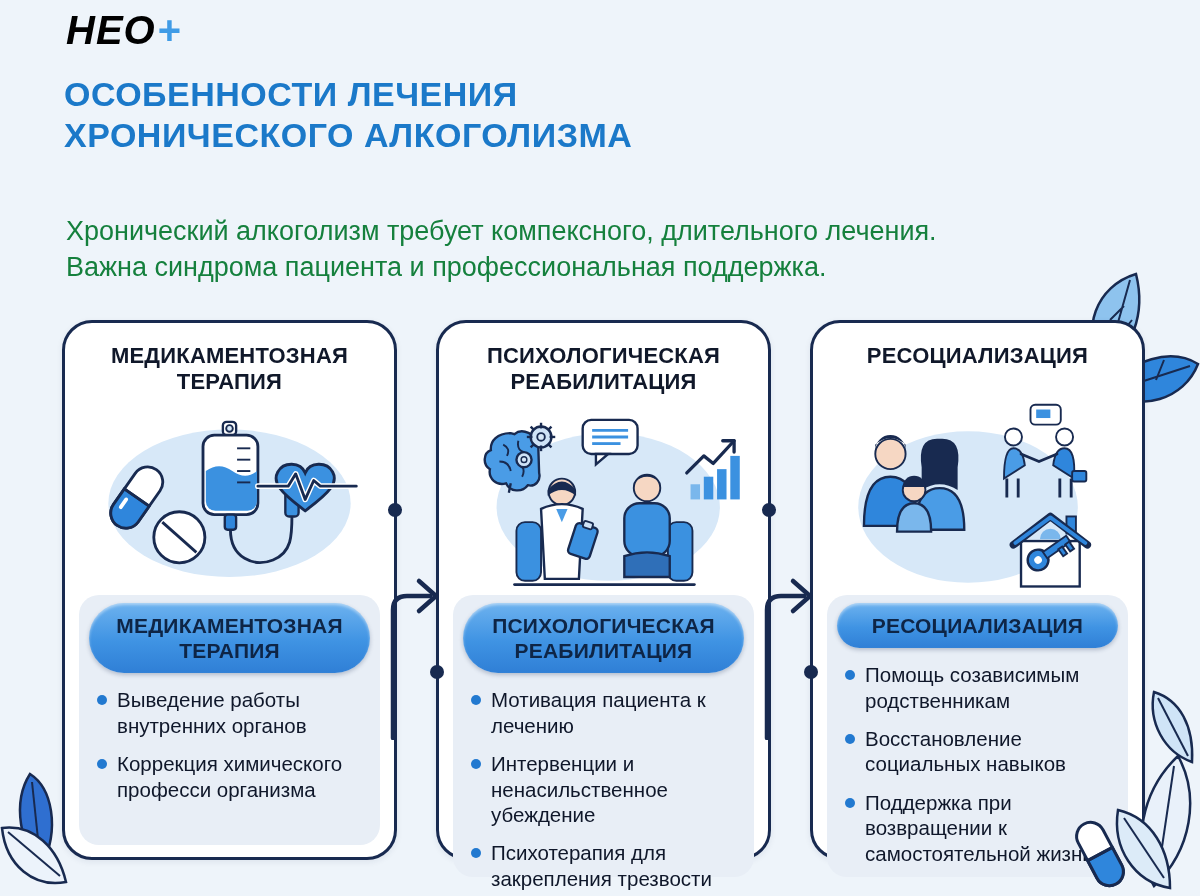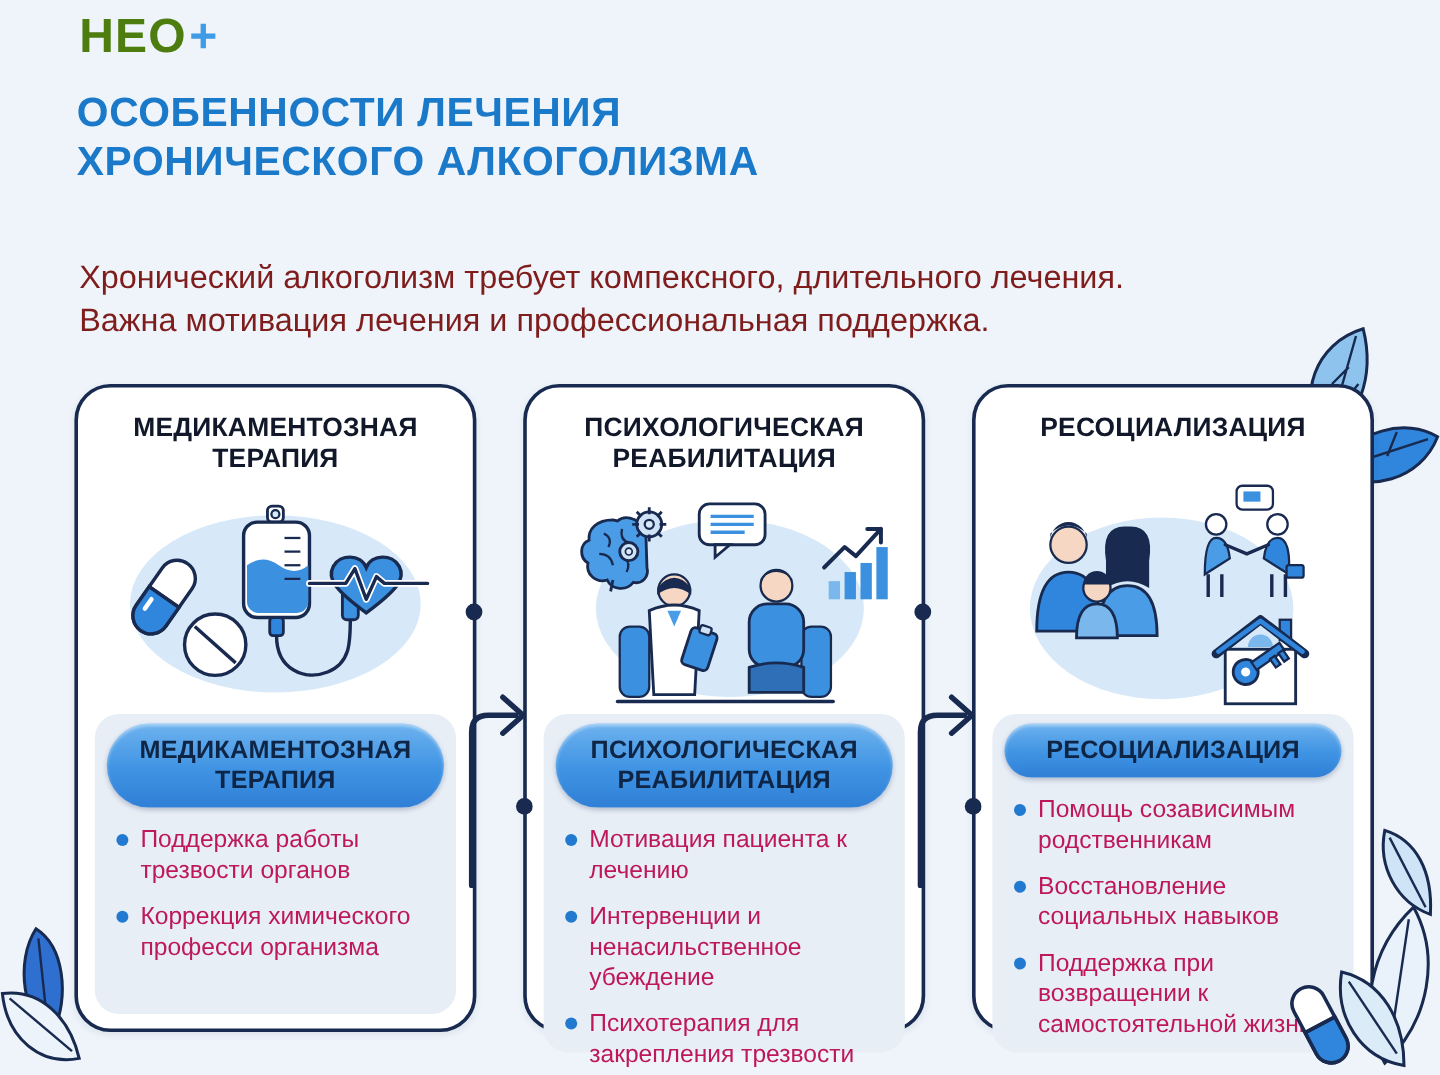--- a/index.html
+++ b/index.html
@@ -4,29 +4,29 @@
 <style>
   html,body{margin:0;padding:0;}
   .page{
     position:relative;width:1200px;height:896px;overflow:hidden;
     background:#eef4fa;
     font-family:"Liberation Sans", sans-serif;
     color:#141414;
   }
   
   .logo{position:absolute;left:66px;top:10px;font-weight:900;font-size:40px;letter-spacing:1px;line-height:1;}
-  .logo .logo-text{color:#4d7c0f;}
+  .logo .logo-text{color:#000000;font-style:italic;}
   .logo .logo-plus{color:#3f9be6;margin-left:2px;}
   .title{
     position:absolute;left:64px;top:74px;width:1080px;margin:0;
     font-size:34px;font-weight:800;line-height:1.2;color:#1b79c9;letter-spacing:.5px;
   }
   .subtitle{
     position:absolute;left:66px;top:214px;width:1090px;margin:0;
-    font-size:27px;line-height:1.32;color:#7f1d1d;font-weight:400;
+    font-size:27px;line-height:1.32;color:#15803d;font-weight:400;
   }
   .subtitle b{font-weight:400;}
   
   .cards{position:absolute;left:62px;top:320px;width:1083px;height:540px;display:flex;gap:39px;z-index:1;}
   .card{
     flex:1;box-sizing:border-box;background:#ffffff;border:3px solid #182a50;border-radius:30px;
     padding:16px 14px 12px;display:flex;flex-direction:column;
     box-shadow:0 2px 6px rgba(24,42,80,.08);
   }
   .card h2{
@@ -41,21 +41,21 @@
   }
   .pill{
     border-radius:40px;padding:10px 14px;text-align:center;
     background:linear-gradient(180deg,#6db2ef 0%,#3f93e3 55%,#2f7fd6 100%);
     box-shadow:0 2px 4px rgba(20,40,80,.25), inset 0 2px 3px rgba(255,255,255,.45);
     font-size:21px;font-weight:800;line-height:1.2;color:#0e2546;letter-spacing:.2px;
   }
   .bullets{list-style:none;margin:14px 0 0;padding:0 2px 0 6px;}
   .bullets li{
     position:relative;padding-left:22px;margin-bottom:13px;
-    font-size:20.5px;line-height:1.24;color:#be185d;
+    font-size:20.5px;line-height:1.24;color:#0f172a;
   }
   .bullets li::before{
     content:"";position:absolute;left:2px;top:8px;width:10px;height:10px;border-radius:50%;background:#2279d0;
   }
   
   .connector{position:absolute;top:470px;width:58px;height:270px;z-index:2;}
   .connector.c1{left:386px;}
   .connector.c2{left:760px;}
   .deco{position:absolute;}
   .deco.top-right{left:1072px;top:268px;width:132px;height:170px;z-index:0;}
@@ -92,21 +92,21 @@
     <span class="logo-text">НЕО</span><span class="logo-plus">+</span>
   </div>
 
   <h1 class="title">
     <span>ОСОБЕННОСТИ ЛЕЧЕНИЯ</span><br>
     <span>ХРОНИЧЕСКОГО АЛКОГОЛИЗМА</span>
   </h1>
 
   <p class="subtitle">
     <span>Хронический алкоголизм требует компексного, длительного лечения.</span><br>
-    <span>Важна мотивация лечения и професси</span><b>ональная</b><span> поддержка.</span>
+    <span>Важна синдрома пациента и професси</span><b>ональная</b><span> поддержка.</span>
   </p>
 
   <div class="cards">
 
     <div class="card">
       <h2>МЕДИКАМЕНТОЗНАЯ ТЕРАПИЯ</h2>
       <div class="illus">
         <svg viewBox="0 0 300 205">
           <ellipse cx="150" cy="108" rx="128" ry="78" fill="#d7e8f8"></ellipse>
 
@@ -142,21 +142,21 @@
               <path d="M35 14 C 30 2, 12 2, 6 13 C 0 24, 8 34, 35 54 C 62 34, 70 24, 64 13 C 58 2, 40 2, 35 14 Z" fill="#3b91e0" stroke="#182a50" stroke-width="3"></path>
             </g>
             <polyline points="180,90 212,90 220,77 230,104 239,84 246,90 284,90" fill="none" stroke="#ffffff" stroke-width="6" stroke-linejoin="round" stroke-linecap="round"></polyline>
             <polyline points="180,90 212,90 220,77 230,104 239,84 246,90 284,90" fill="none" stroke="#182a50" stroke-width="3" stroke-linejoin="round" stroke-linecap="round"></polyline>
           </g>
         </svg>
       </div>
       <div class="panel">
         <div class="pill">МЕДИКАМЕНТОЗНАЯ ТЕРАПИЯ</div>
         <ul class="bullets">
-          <li>Поддержка работы трезвости органов</li>
+          <li>Выведение работы внутренних органов</li>
           <li>Коррекция химического професси организма</li>
         </ul>
       </div>
     </div>
 
     <div class="card">
       <h2>ПСИХОЛОГИЧЕСКАЯ РЕАБИЛИТАЦИЯ</h2>
       <div class="illus">
         <svg viewBox="0 0 300 205">
           <ellipse cx="155" cy="112" rx="118" ry="78" fill="#d7e8f8"></ellipse>

